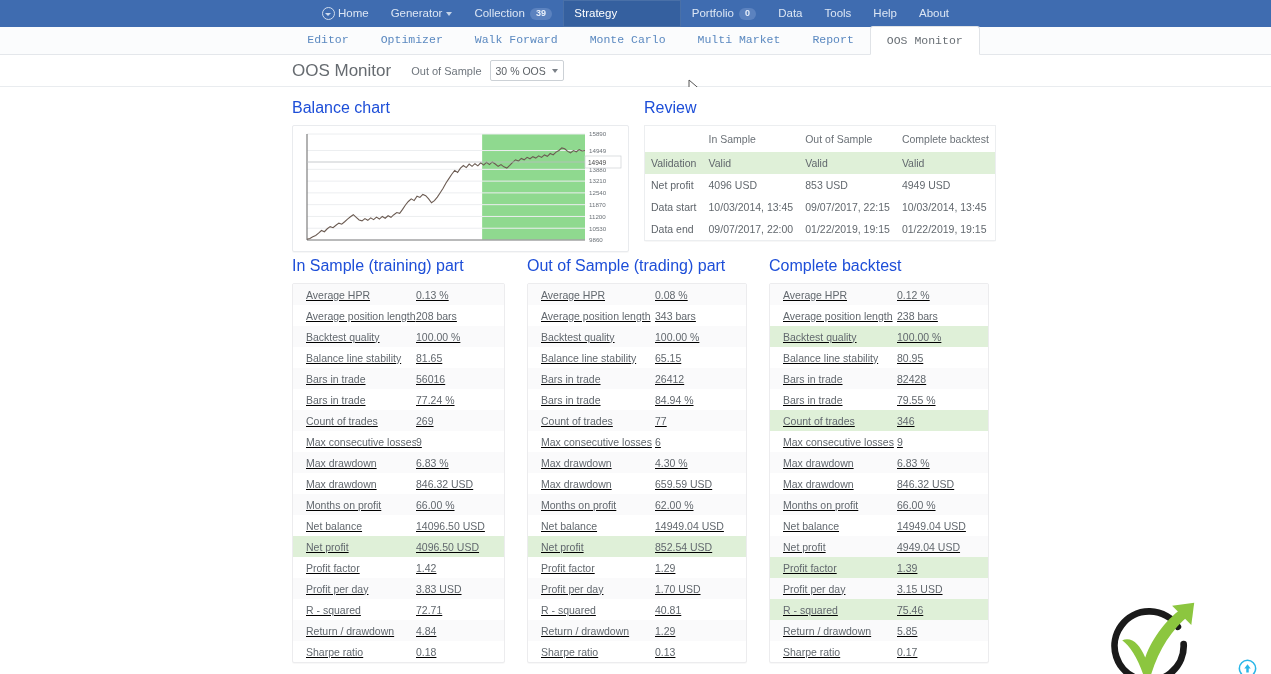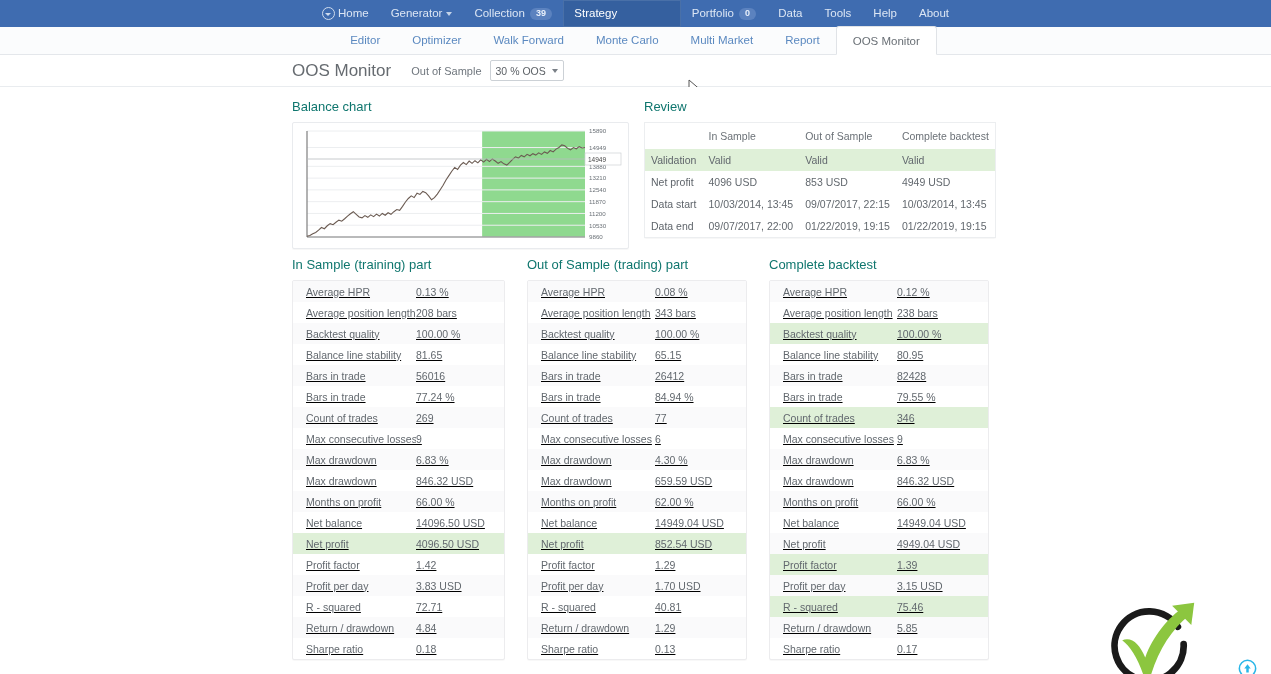--- a/index.html
+++ b/index.html
@@ -73,21 +73,21 @@
   
   .subtabs {
     height: 28px;
     background: #fbfcfd;
     border-bottom: 1px solid #e4e7eb;
     display: flex;
     align-items: flex-end;
     justify-content: center;
     position: relative;
   }
-  .subtab-row { display: flex; align-items: flex-start; height: 28px; }
+  .subtab-row { display: flex; align-items: flex-start; height: 28px; font-family: Liberation Mono, monospace; }
   .subtab {
     font-size: 11.5px;
     color: #5b89c0;
     padding: 0 16px;
     height: 28px;
     line-height: 28px;
     cursor: pointer;
     white-space: nowrap;
   }
   .subtab.active {
@@ -140,22 +140,22 @@
     width: 0; height: 0;
     border-left: 3px solid transparent;
     border-right: 3px solid transparent;
     border-top: 4px solid #7a8087;
   }
 
   
   .content { position: relative; padding: 0; height: 613px; background:#fff; }
 
   .sect-title {
-    font-size: 13px;
-    color: #0f766e;
+    font-size: 16px;
+    color: #1d4ed8;
     margin-bottom: 8px;
   }
 
   .row-top { display: flex; position: absolute; top: 12px; left: 292px; }
 
   
   .chart-card {
     width: 337px; height: 127px;
     background: #fff;
     border: 1px solid #e9ebee;

